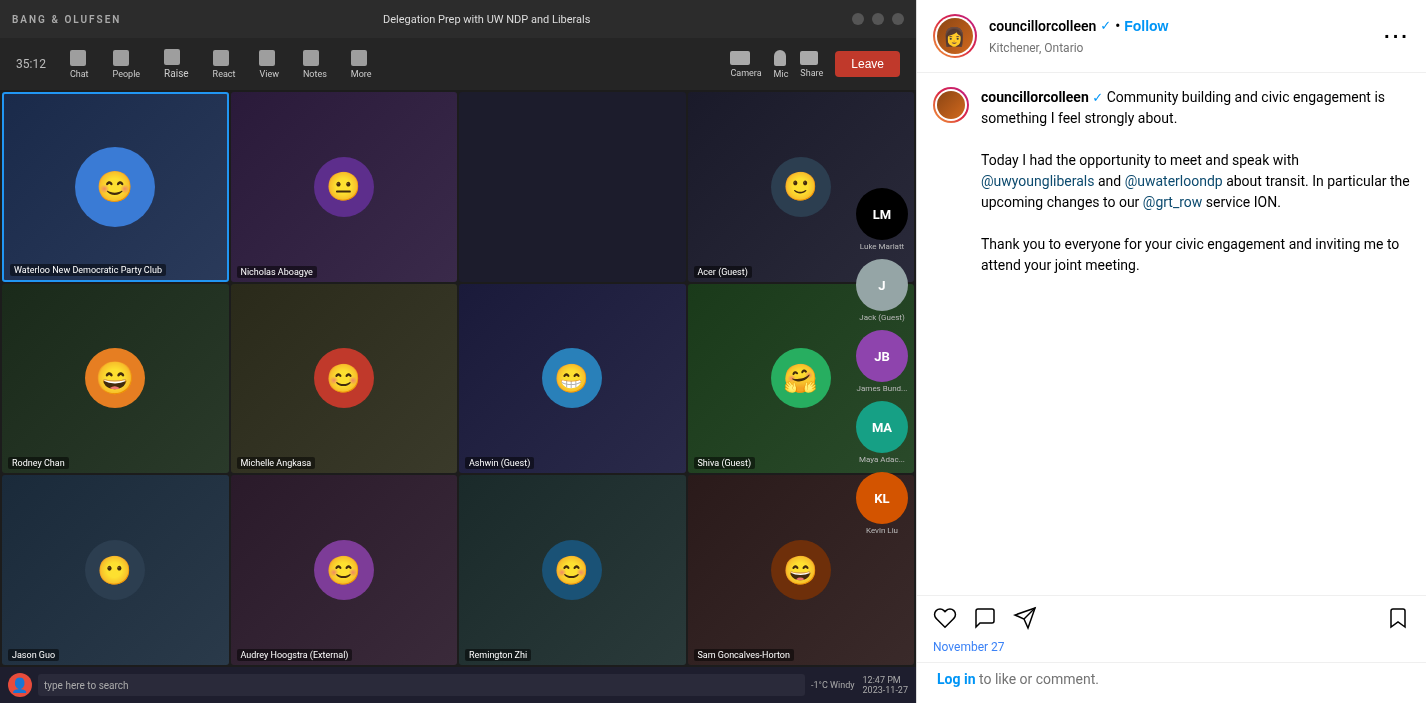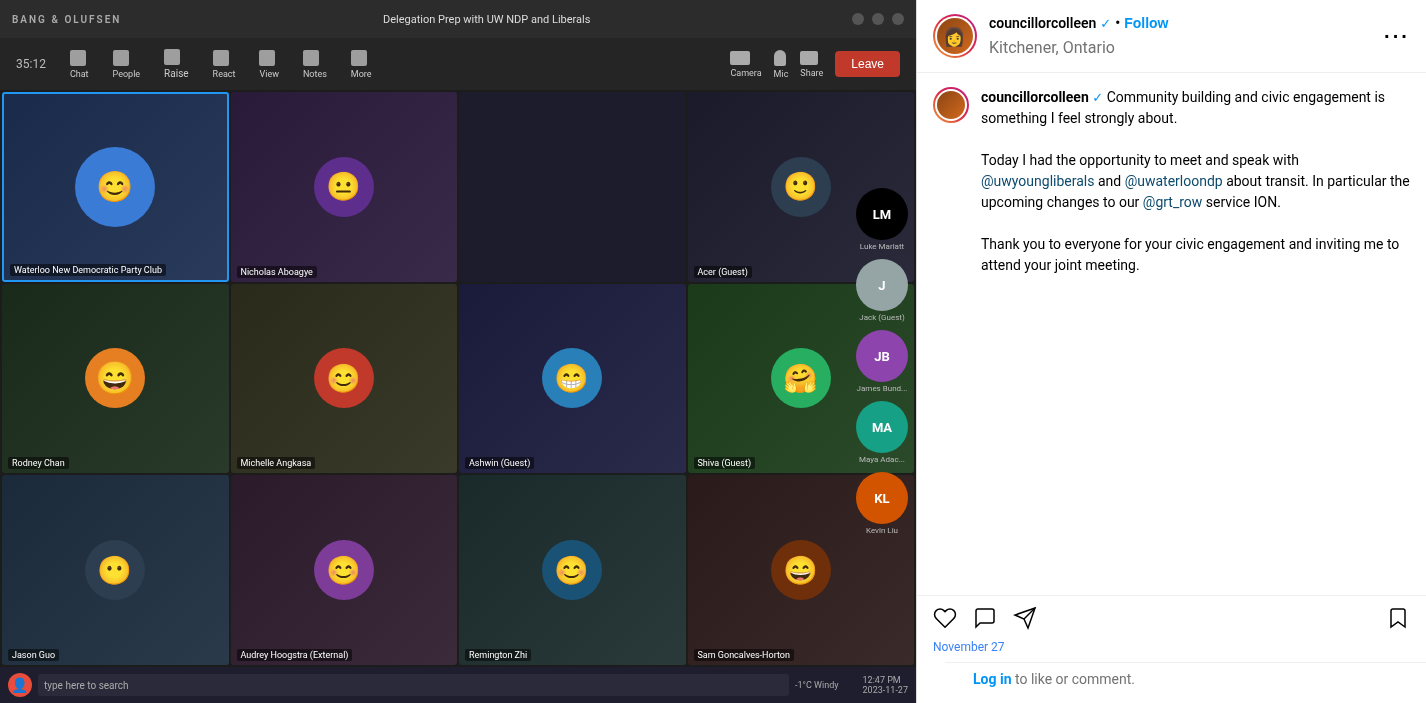--- a/index.html
+++ b/index.html
@@ -254,21 +254,21 @@
     }
     .follow-btn {
       color: #0095f6;
       font-weight: 700;
       font-size: 14px;
       background: none;
       border: none;
       cursor: pointer;
     }
     .post-location {
-      font-size: 16px;
+      font-size: 12px;
       color: #737373;
       margin-top: 7px;
     }
     .post-more-btn {
       color: #000;
       font-size: 20px;
       font-weight: bold;
       background: none;
       border: none;
       cursor: pointer;
@@ -350,25 +350,24 @@
       font-size: 14px;
       font-weight: 700;
       color: #000;
     }
     .post-date {
       padding: 2px 16px 8px;
       font-size: 12px;
       color: #3b82f6;
     }
     .post-login-cta {
-      padding: 8px 28px 16px;
+      padding: 8px 20px 16px;
       font-size: 14px;
       color: #737373;
       border-top: 1px solid #efefef;
-      margin-left: 28px;
     }
     .post-login-link {
       color: #0095f6;
       font-weight: 700;
       text-decoration: none;
       cursor: pointer;
     }
   </style>
 </head>
 <body>
@@ -507,21 +506,21 @@
           <div class="vc-side-label">Kevin Liu</div>
         </div>
       </div>
     </div>
 
     <div class="vc-taskbar">
       <div style="background:#e74c3c;width:24px;height:24px;border-radius:50%;display:flex;align-items:center;justify-content:center">
         <span style="color:#fff;font-size:14px">👤</span>
       </div>
       <div style="color:#aaa;font-size:10px;flex:1;background:#2a2a3a;border-radius:3px;height:22px;display:flex;align-items:center;padding:0 6px">type here to search</div>
-      <div style="display:flex;gap:16px;margin-left:auto;align-items:center">
+      <div style="display:flex;gap:0;margin-left:auto;align-items:center">
         <span style="color:#aaa;font-size:9px">-1°C Windy</span>
         <span style="color:#aaa;font-size:9px;margin-left:8px">12:47 PM<br>2023-11-27</span>
       </div>
     </div>
   </div>
 </div>
 
 <div class="post-panel">
 
   <div class="post-header">

